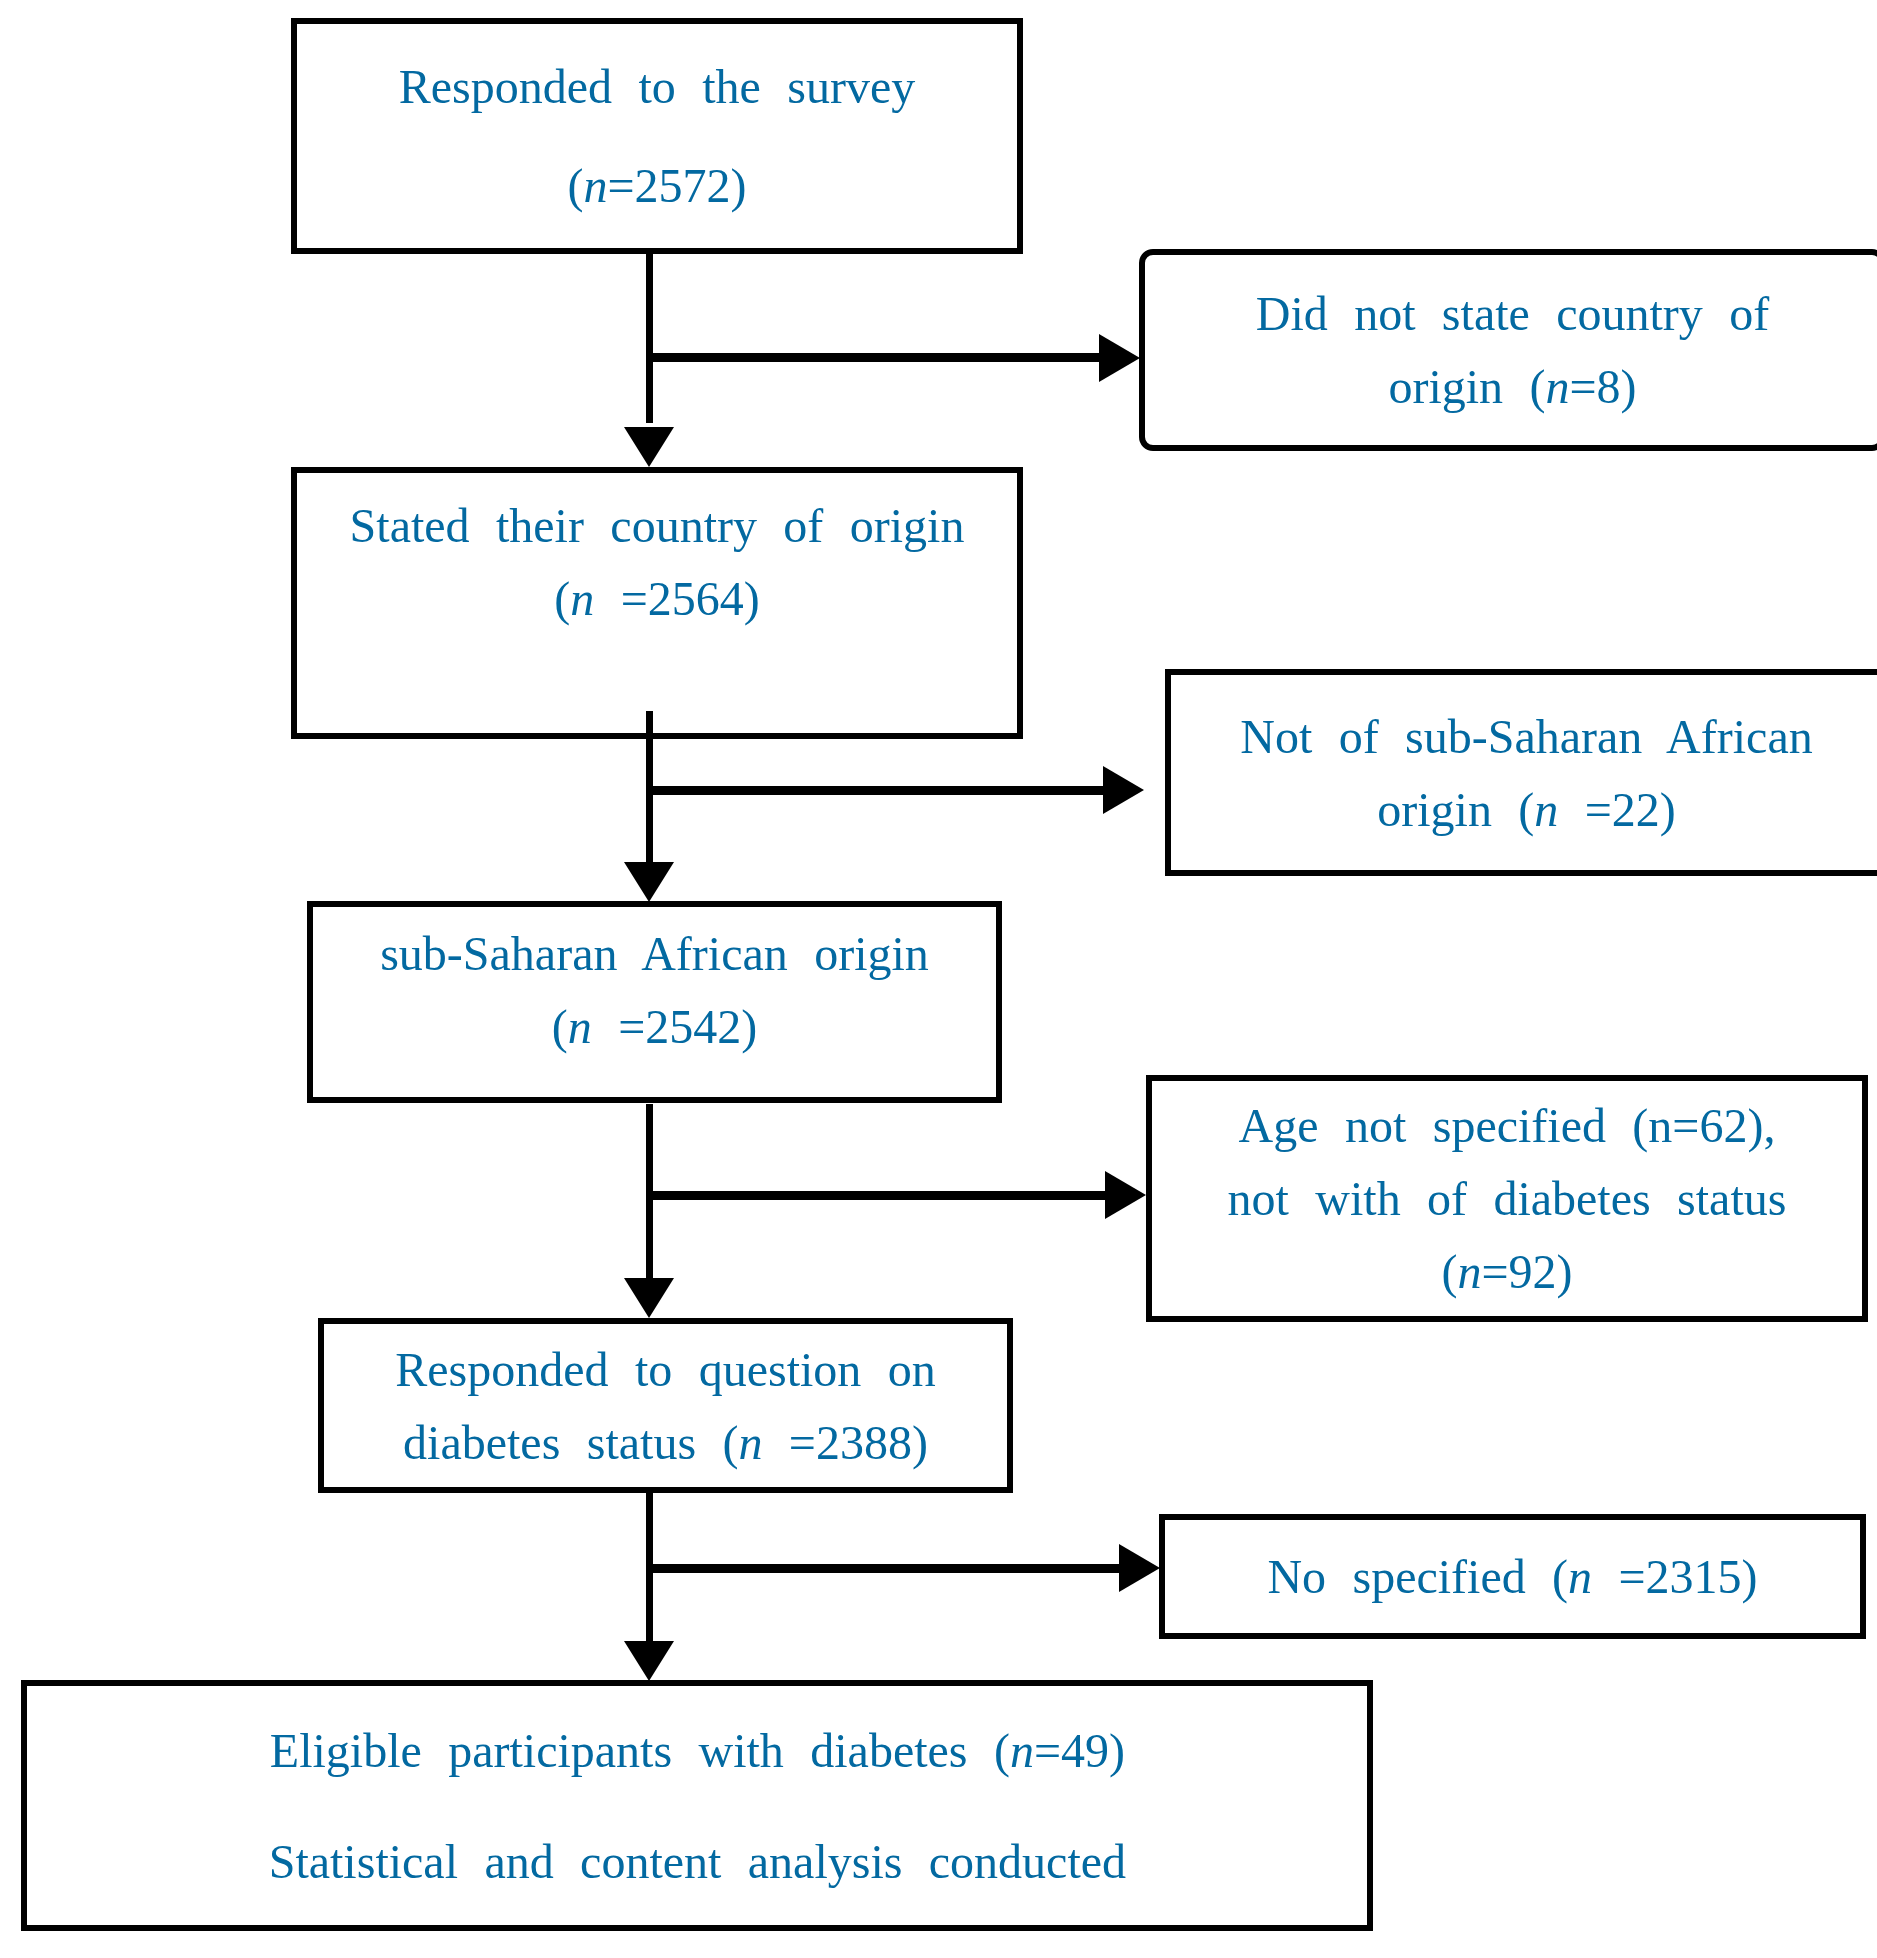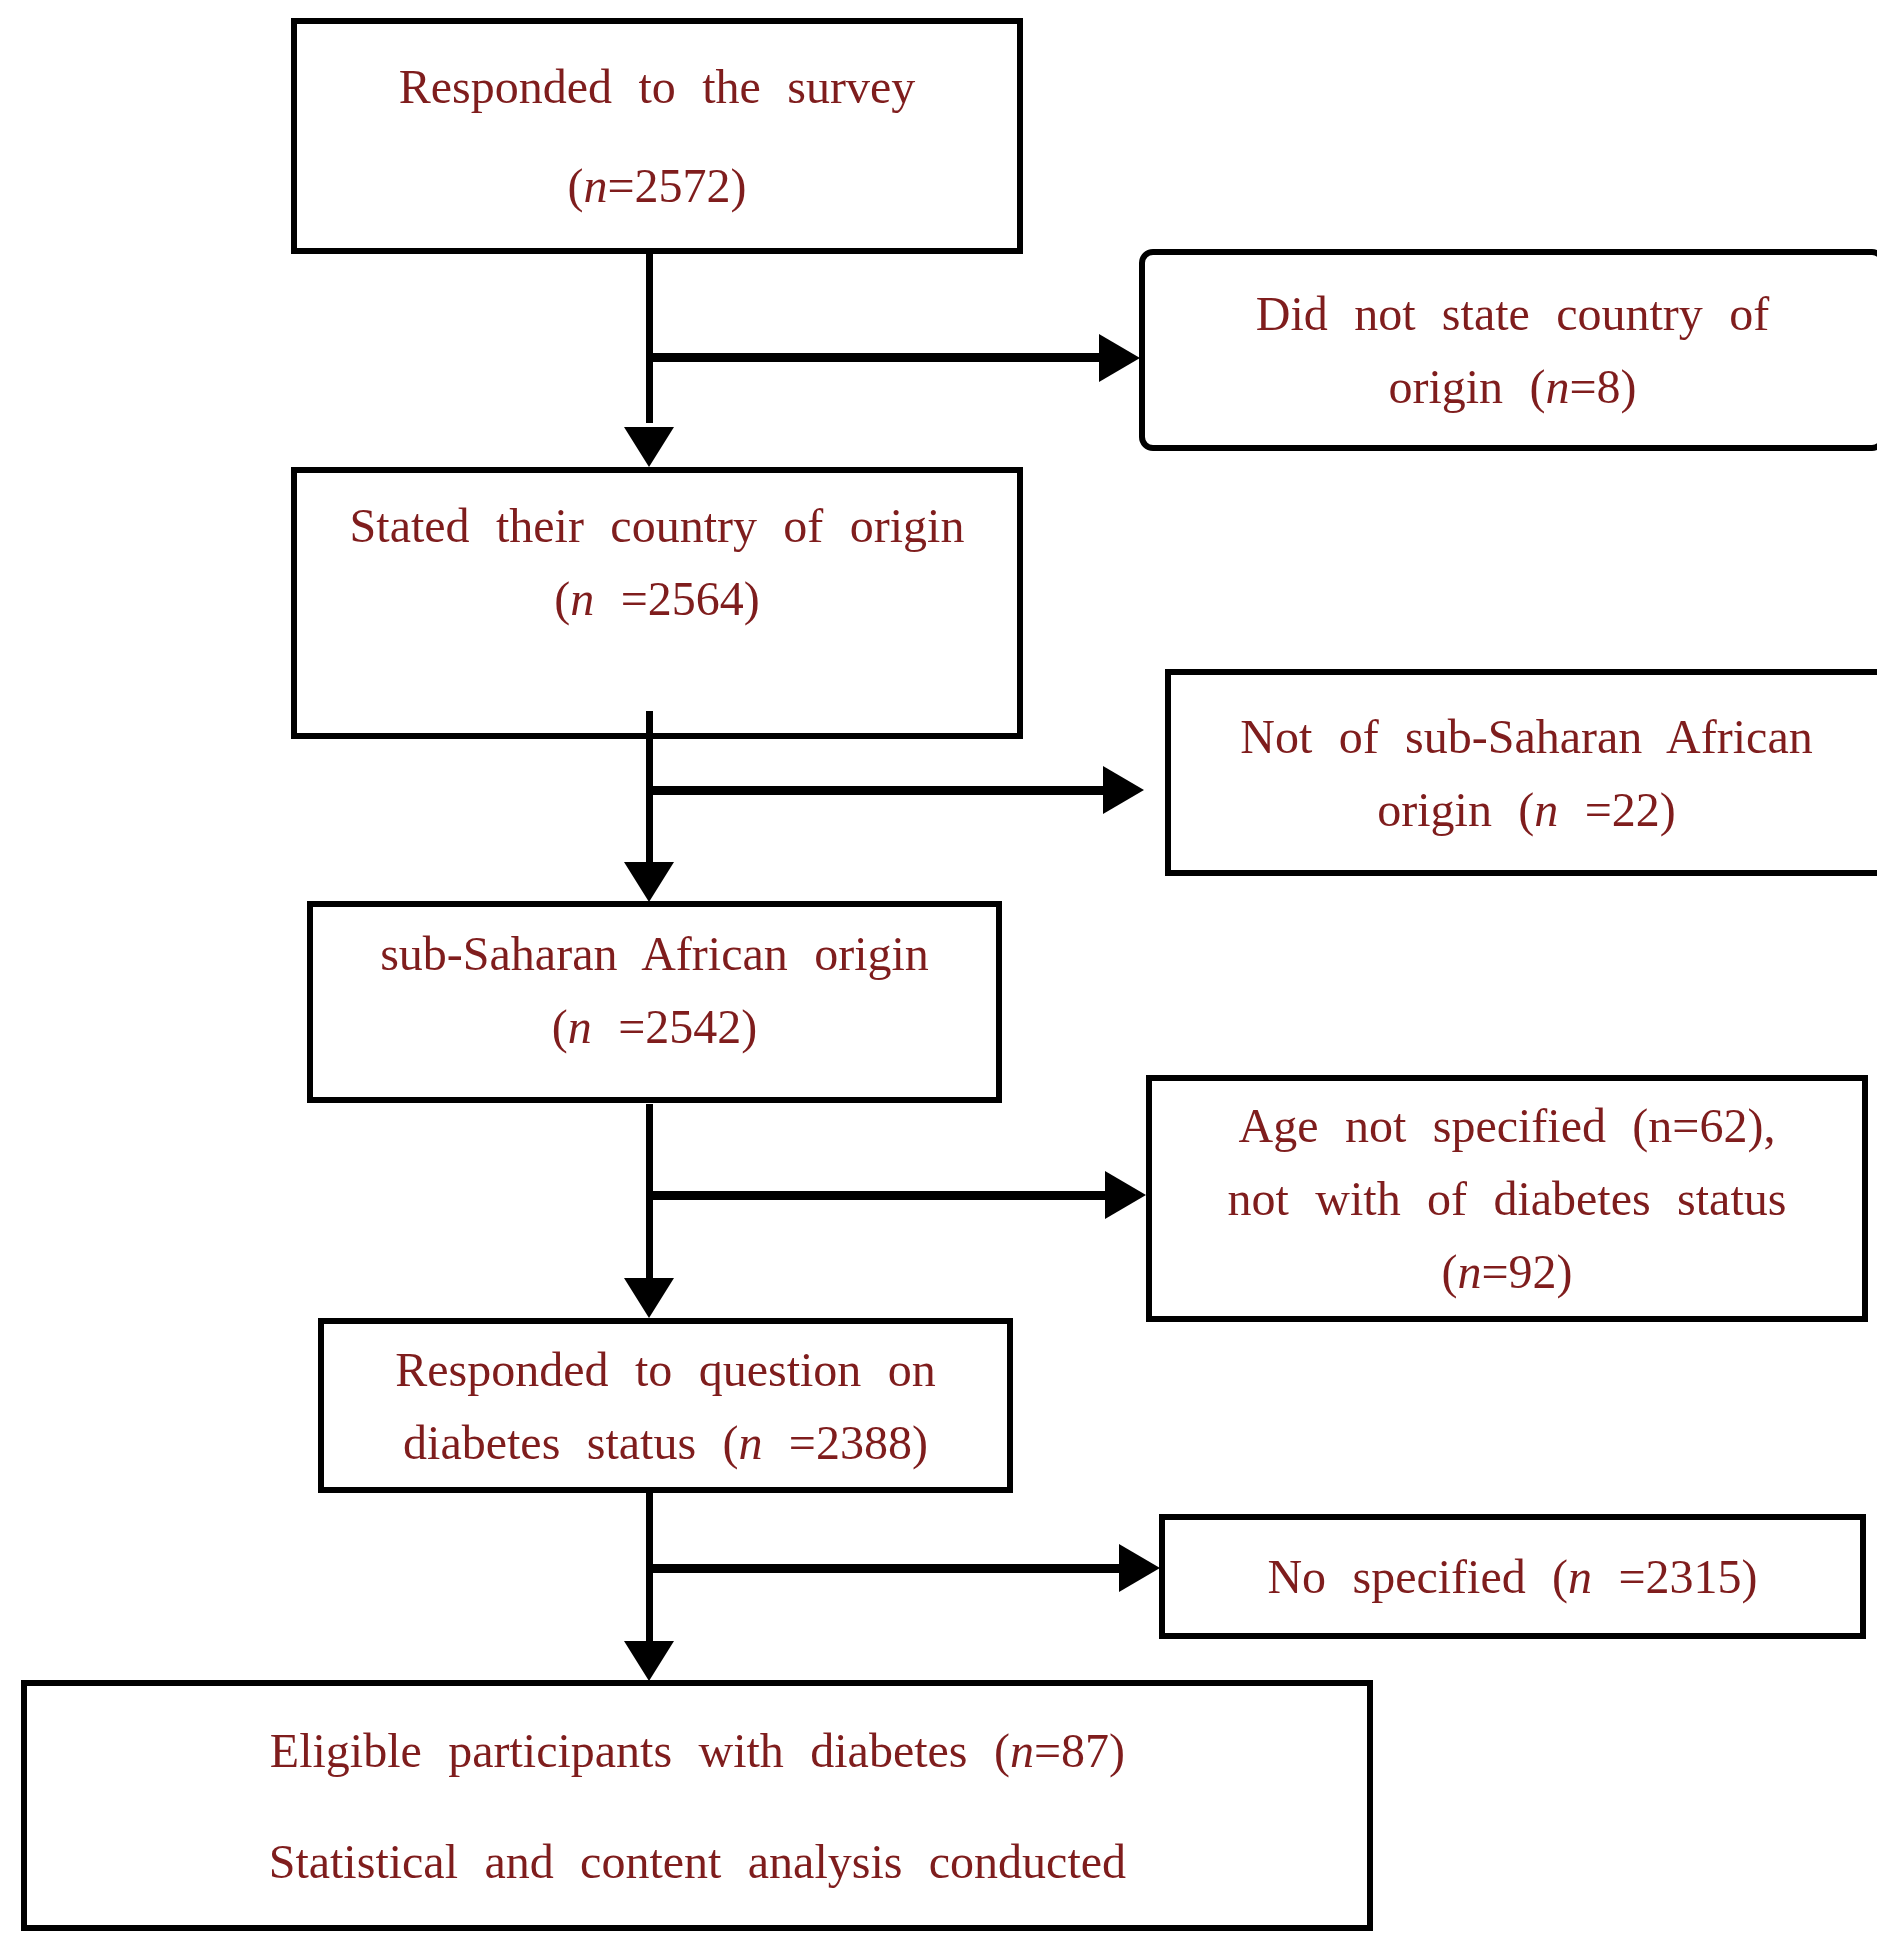--- a/index.html
+++ b/index.html
@@ -7,21 +7,21 @@
     padding: 0;
     background: #ffffff;
   }
   #canvas {
     position: relative;
     width: 1877px;
     height: 1958px;
     background: #ffffff;
     font-family: "Liberation Serif", "DejaVu Serif", serif;
     font-size: 48px;
-    color: #7f1d1d;
+    color: #0369a1;
     word-spacing: 0.30em;
     line-height: 73px;
   }
   .box {
     position: absolute;
     border: 6.4px solid #000000;
     background: #ffffff;
     box-sizing: border-box;
     display: flex;
     flex-direction: column;
@@ -117,18 +117,18 @@
   <div class="vline" style="left:646px; top:1493px; height:151px;"></div>
   <div class="arrow-down" style="left:624px; top:1641px;"></div>
   <div class="hline" style="left:646px; top:1564px; width:476px;"></div>
   <div class="arrow-right" style="left:1119px; top:1544px;"></div>
 
   <div class="box" style="left:1159px; top:1514px; width:707px; height:125px;">
     <div class="line"><span>No specified (</span><span class="nvar">n</span><span> =2315)</span></div>
   </div>
 
   <div class="box" style="left:21.4px; top:1680px; width:1352px; height:251px; row-gap:38px;">
-    <div class="line"><span>Eligible participants with diabetes (</span><span class="nvar">n</span><span>=87)</span></div>
+    <div class="line"><span>Eligible participants with diabetes (</span><span class="nvar">n</span><span>=49)</span></div>
     <div class="line">Statistical and content analysis conducted</div>
   </div>
 
 </div>
 
 
 </body></html>

